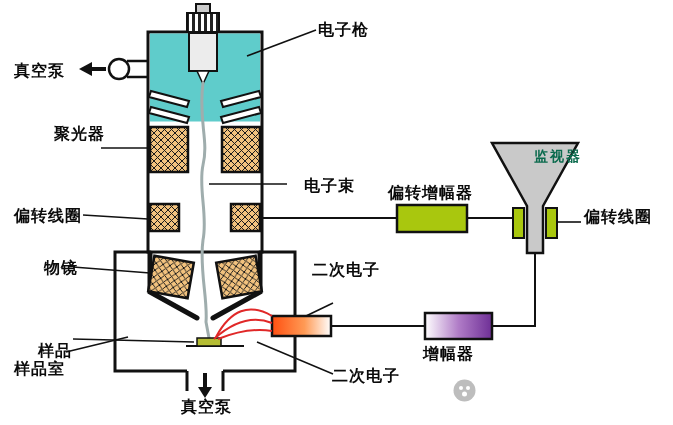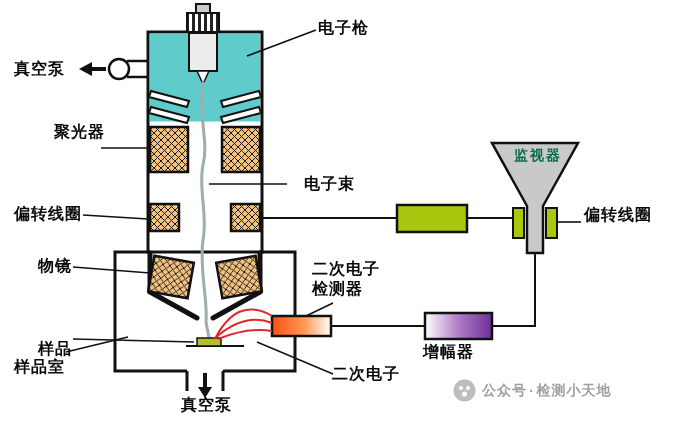--- a/index.html
+++ b/index.html
@@ -1,25 +1,25 @@
 <!DOCTYPE html>
 <html><head>
 <meta charset="utf-8">
 <style>
   html,body{margin:0;padding:0;}
   #stage{
     position:relative;width:673px;height:425px;background:#ffffff;overflow:hidden;
-    font-family:Liberation Mono, monospace;
+    font-family:Liberation Sans, sans-serif;
   }
   #diagram-svg{position:absolute;left:0;top:0;}
   .label{
     position:absolute;font-weight:bold;font-size:16px;color:#0b0b0b;
     white-space:nowrap;line-height:1.2;letter-spacing:1px;
   }
-  .label.monitor{color:#0c6b4e;font-size:14px;letter-spacing:2px;}
+  .label.monitor{color:#0c6b4e;font-size:14px;letter-spacing:2px;margin-left:20px;}
   .two-line{line-height:20px;}
   .watermark{
     position:absolute;left:453px;top:379px;display:flex;align-items:center;gap:6px;
     color:#a0a0a0;font-size:14px;font-weight:bold;letter-spacing:1px;white-space:nowrap;
   }
 </style>
 </head>
 <body>
 
 <div id="stage">
@@ -134,39 +134,38 @@
       <line x1="333" y1="374" x2="257" y2="342"></line>
       <line x1="557" y1="222" x2="581" y2="222"></line>
     </g>
   </svg>
 
   <div class="label" style="left:318px;top:20px">电子枪</div>
   <div class="label" style="left:14px;top:61px">真空泵</div>
   <div class="label" style="left:54px;top:124px">聚光器</div>
   <div class="label" style="left:304px;top:176px">电子束</div>
   <div class="label" style="left:14px;top:206px">偏转线圈</div>
-  <div class="label" style="left:38px;top:258px">物镜</div>
+  <div class="label" style="left:44px;top:258px">物镜</div>
   <div class="label" style="left:38px;top:341px">样品</div>
   <div class="label" style="left:14px;top:359px">样品室</div>
   <div class="label" style="left:181px;top:397px">真空泵</div>
 
+  <div class="label" style="left:388px;top:183px">偏转增幅器</div>
   <div class="label monitor" style="left:514px;top:148px">监视器</div>
   <div class="label" style="left:584px;top:207px">偏转线圈</div>
 
   <div class="label two-line" style="left:312px;top:260px">
     <div>二次电子</div>
-    <div>检测器</div>
   </div>
 
   <div class="label" style="left:423px;top:344px">增幅器</div>
   <div class="label" style="left:332px;top:366px">二次电子</div>
 
   <div class="watermark">
     <svg width="23" height="23">
       <circle cx="11.5" cy="11.5" r="11" fill="#bdbdbd"></circle>
       <circle cx="8" cy="9" r="2" fill="#ffffff"></circle>
       <circle cx="15" cy="9" r="2" fill="#ffffff"></circle>
       <circle cx="11.5" cy="15" r="2.5" fill="#ffffff"></circle>
     </svg>
-    <span>公众号·检测小天地</span>
   </div>
 
 </div>
 
 </body></html>

